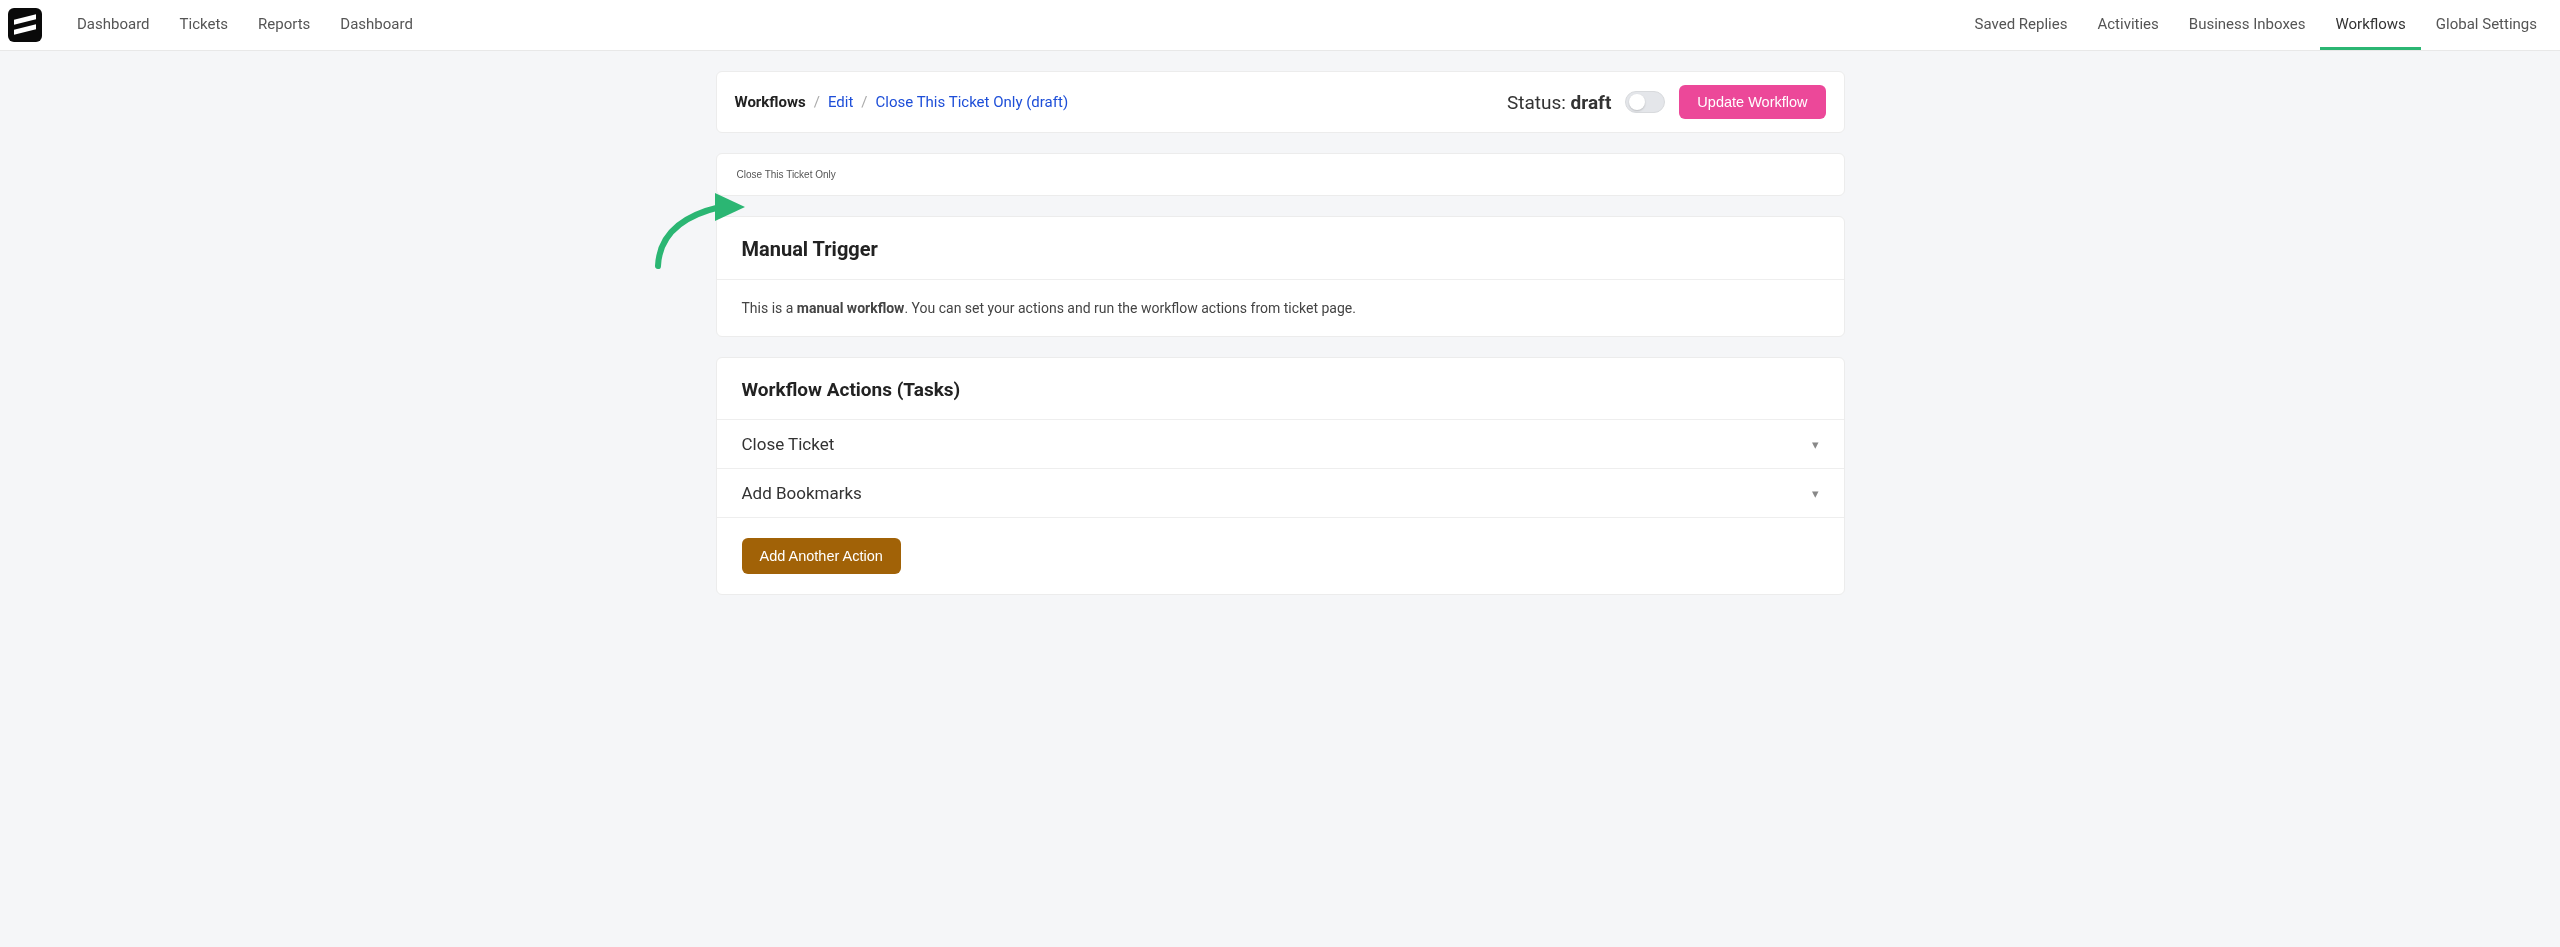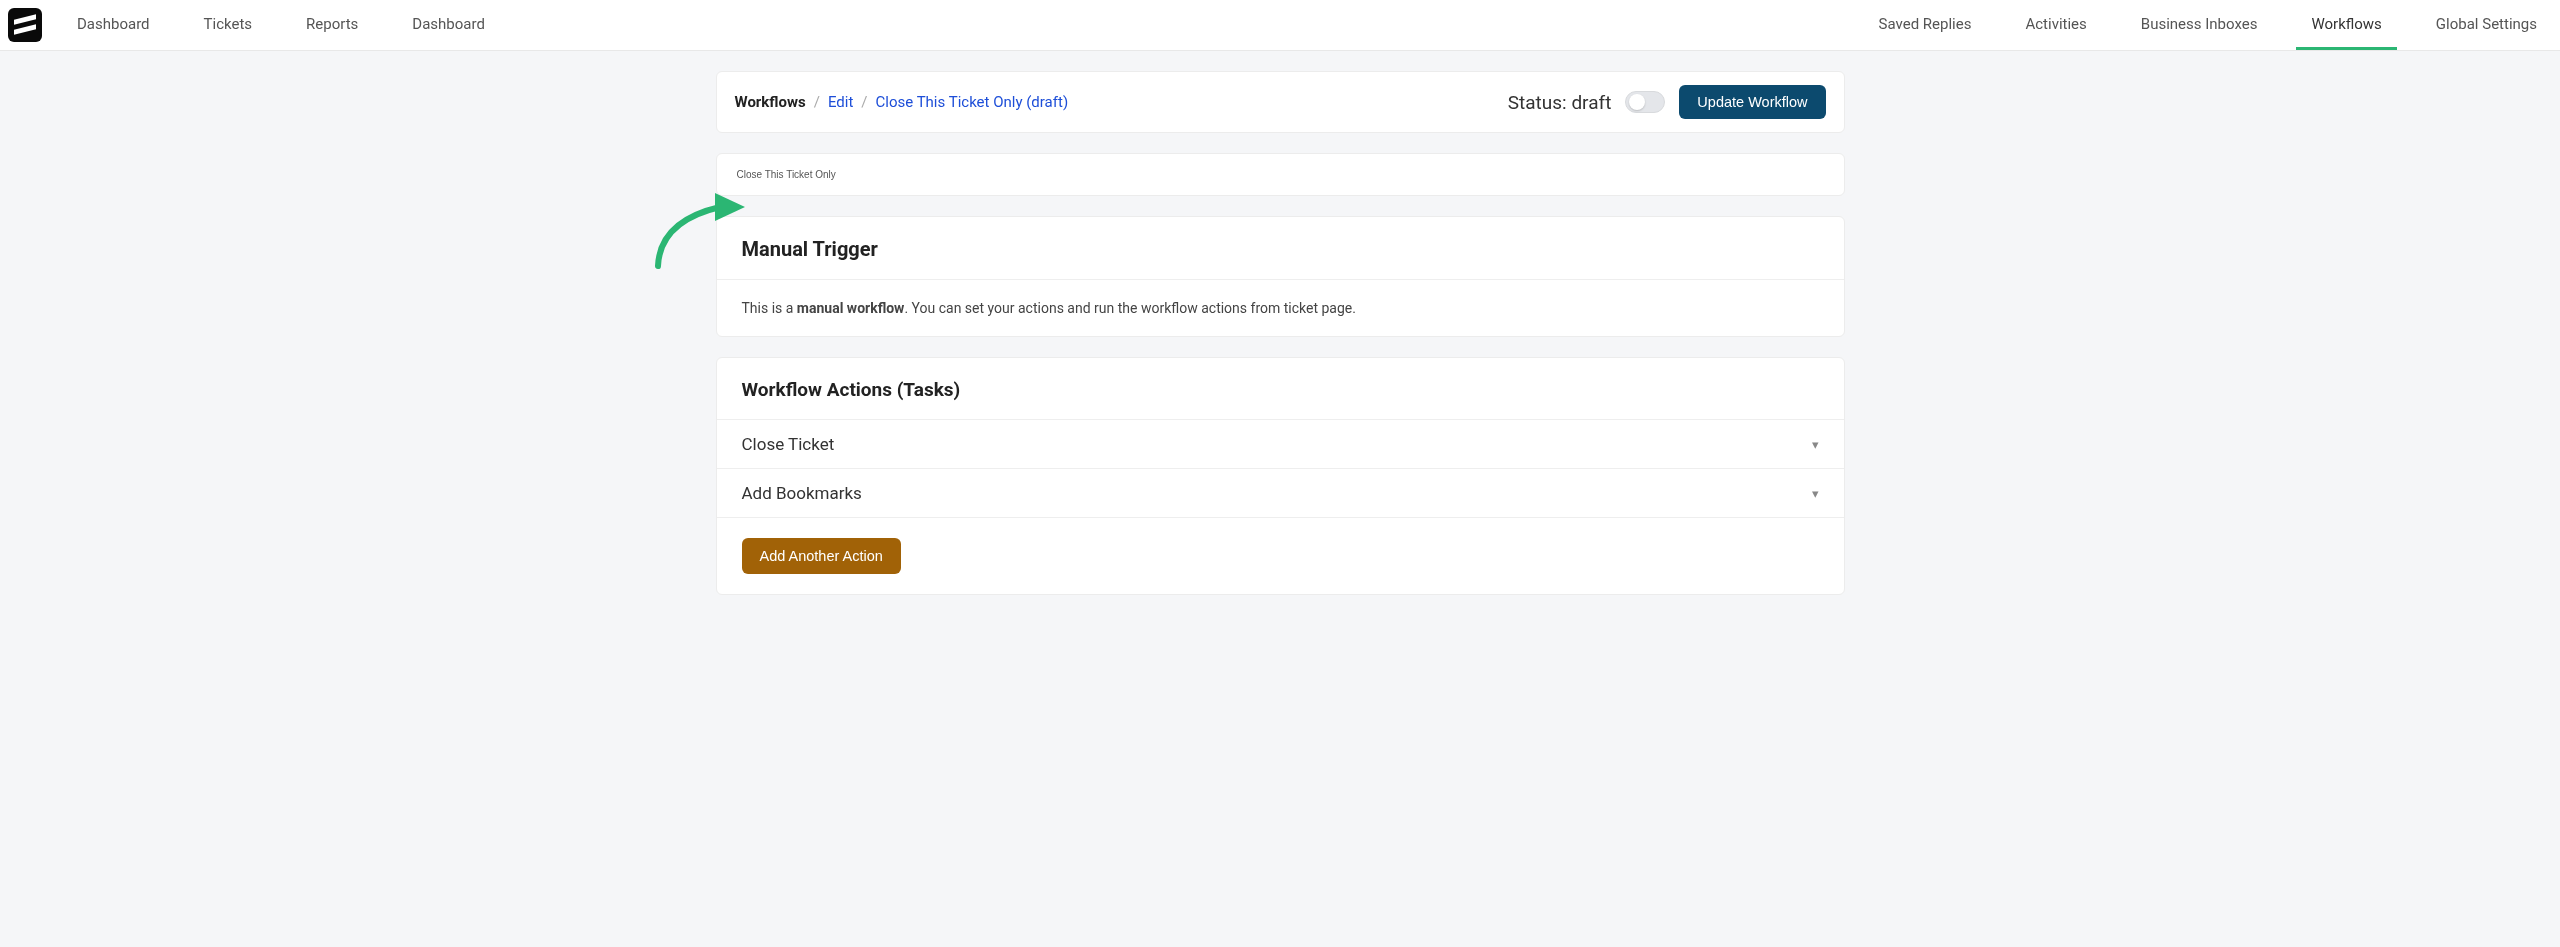--- a/index.html
+++ b/index.html
@@ -45,21 +45,20 @@
   transform: skewY(-14deg);
 }
 .logo::after {
   left: 6px; top: 19px;
   width: 22px; height: 5px;
   transform: skewY(-14deg);
 }
 .nav-left, .nav-right {
   display: flex;
   align-items: stretch;
-  gap: 24px;
 }
 .nav-left { flex: 1; }
 .nav-item {
   display: flex;
   align-items: center;
   padding: 0 15px;
   font-size: 15px;
   color: #555;
   cursor: pointer;
   border-bottom: 3px solid transparent;
@@ -98,42 +97,42 @@
 .crumb-strong { font-weight: 700; color: #222; }
 .crumb { color: #1d4ed8; }
 .crumb-sep { color: #aaa; }
 
 .header-right {
   display: flex;
   align-items: center;
   gap: 14px;
 }
 .status-text { font-size: 19px; color: #333; }
-.status-text .status-val { font-weight: 400; }
+.status-text .status-val { font-weight: 700; }
 
 
 .toggle {
   width: 40px; height: 22px;
   background: #e4e6ea;
   border-radius: 12px;
   position: relative;
   cursor: pointer;
   border: 1px solid #d8dadd;
 }
 .toggle-knob {
   position: absolute;
   width: 16px; height: 16px;
   background: #fff;
   border-radius: 50%;
   top: 2px; left: 3px;
   box-shadow: 0 1px 2px rgba(0,0,0,0.18);
 }
 
 .btn-primary {
-  background: #0c4a6e;
+  background: #ec4899;
   color: #fff;
   border: none;
   padding: 9px 18px;
   border-radius: 6px;
   font-size: 14.5px;
   font-weight: 500;
   cursor: pointer;
 }
 
 .name-card {

